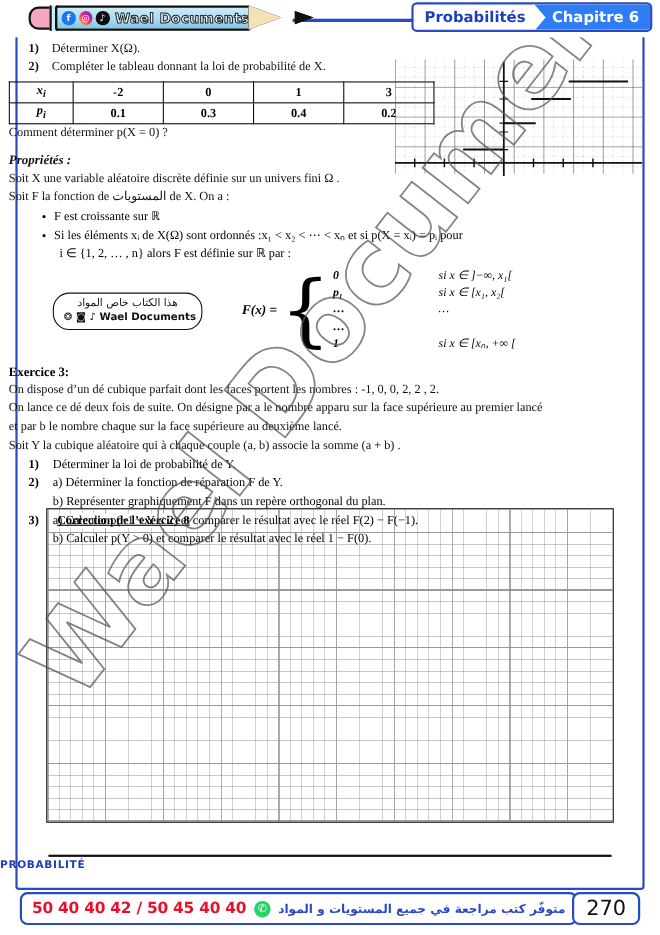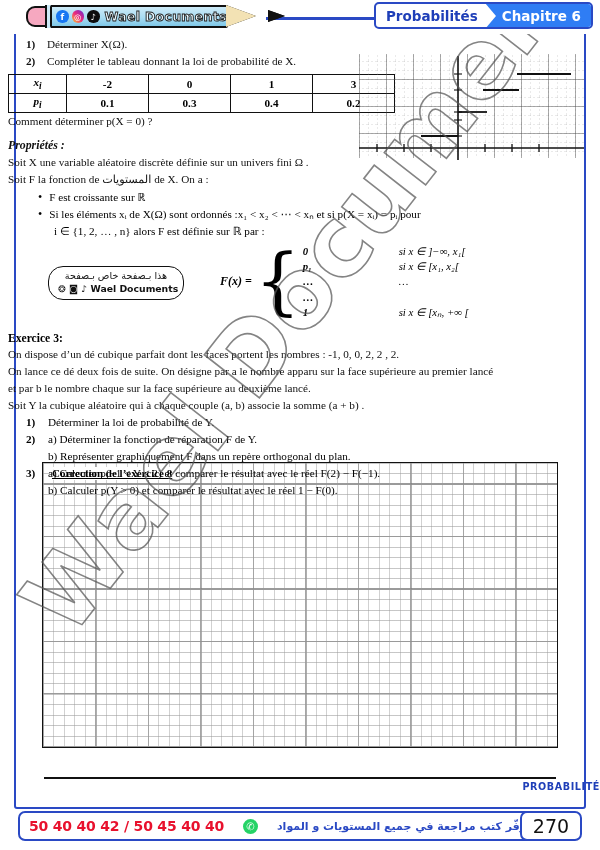--- a/index.html
+++ b/index.html
@@ -365,40 +365,40 @@
     position: absolute;
     left: 44px; top: 777px;
     width: 512px;
     border-top: 2px solid #111;
     z-index: 20;
   }
   #footer-subject {
     position: absolute;
     left: 0; top: 781px;
     width: 600px;
-    text-align: right;
+    text-align: left;
     font-family: "DejaVu Sans", sans-serif;
     font-weight: bold;
     font-size: 9.6px;
     color: #1f3fb8;
     letter-spacing: 0.6px;
     z-index: 20;
   }
 
   
   #contact-bar {
     position: absolute;
     left: 18px; bottom: 9px;
     height: 30px;
     border: 2.5px solid #2a49c4;
     border-radius: 7px;
     background: #fff;
     display: flex;
     align-items: center;
-    gap: 19px;
+    gap: 7px;
     padding: 0 9px;
     z-index: 50;
   }
   #phones {
     font-family: "DejaVu Sans", sans-serif;
     font-weight: bold;
     font-size: 14px;
     color: #e8112d;
     white-space: nowrap;
     letter-spacing: -0.2px;
@@ -586,21 +586,21 @@
       <span>Si les éléments xᵢ de X(Ω)   sont ordonnés :x₁ &lt; x₂ &lt; ⋯ &lt; xₙ et si  p(X = xᵢ) = pᵢ pour</span>
     </div>
     <div class="bullet-row" style="margin-left:46px">
       <span>i ∈ {1, 2, … , n} alors F est définie sur ℝ par :</span>
     </div>
   </div>
 
   <div id="formula-zone">
 
     <div id="stamp-box">
-      <div class="stamp-ar">هذا بـصفحة خاص بـصفحة</div>
+      <div class="stamp-ar">هذا الكتاب خاص المواد</div>
       <div class="stamp-en">
         <span>❂ ◙ ♪</span>
         <span>Wael Documents</span>
       </div>
     </div>
 
     <div id="piecewise">
       <span id="fx-label">F(x) =</span>
       <span id="brace">{</span>
       <div id="cases">

